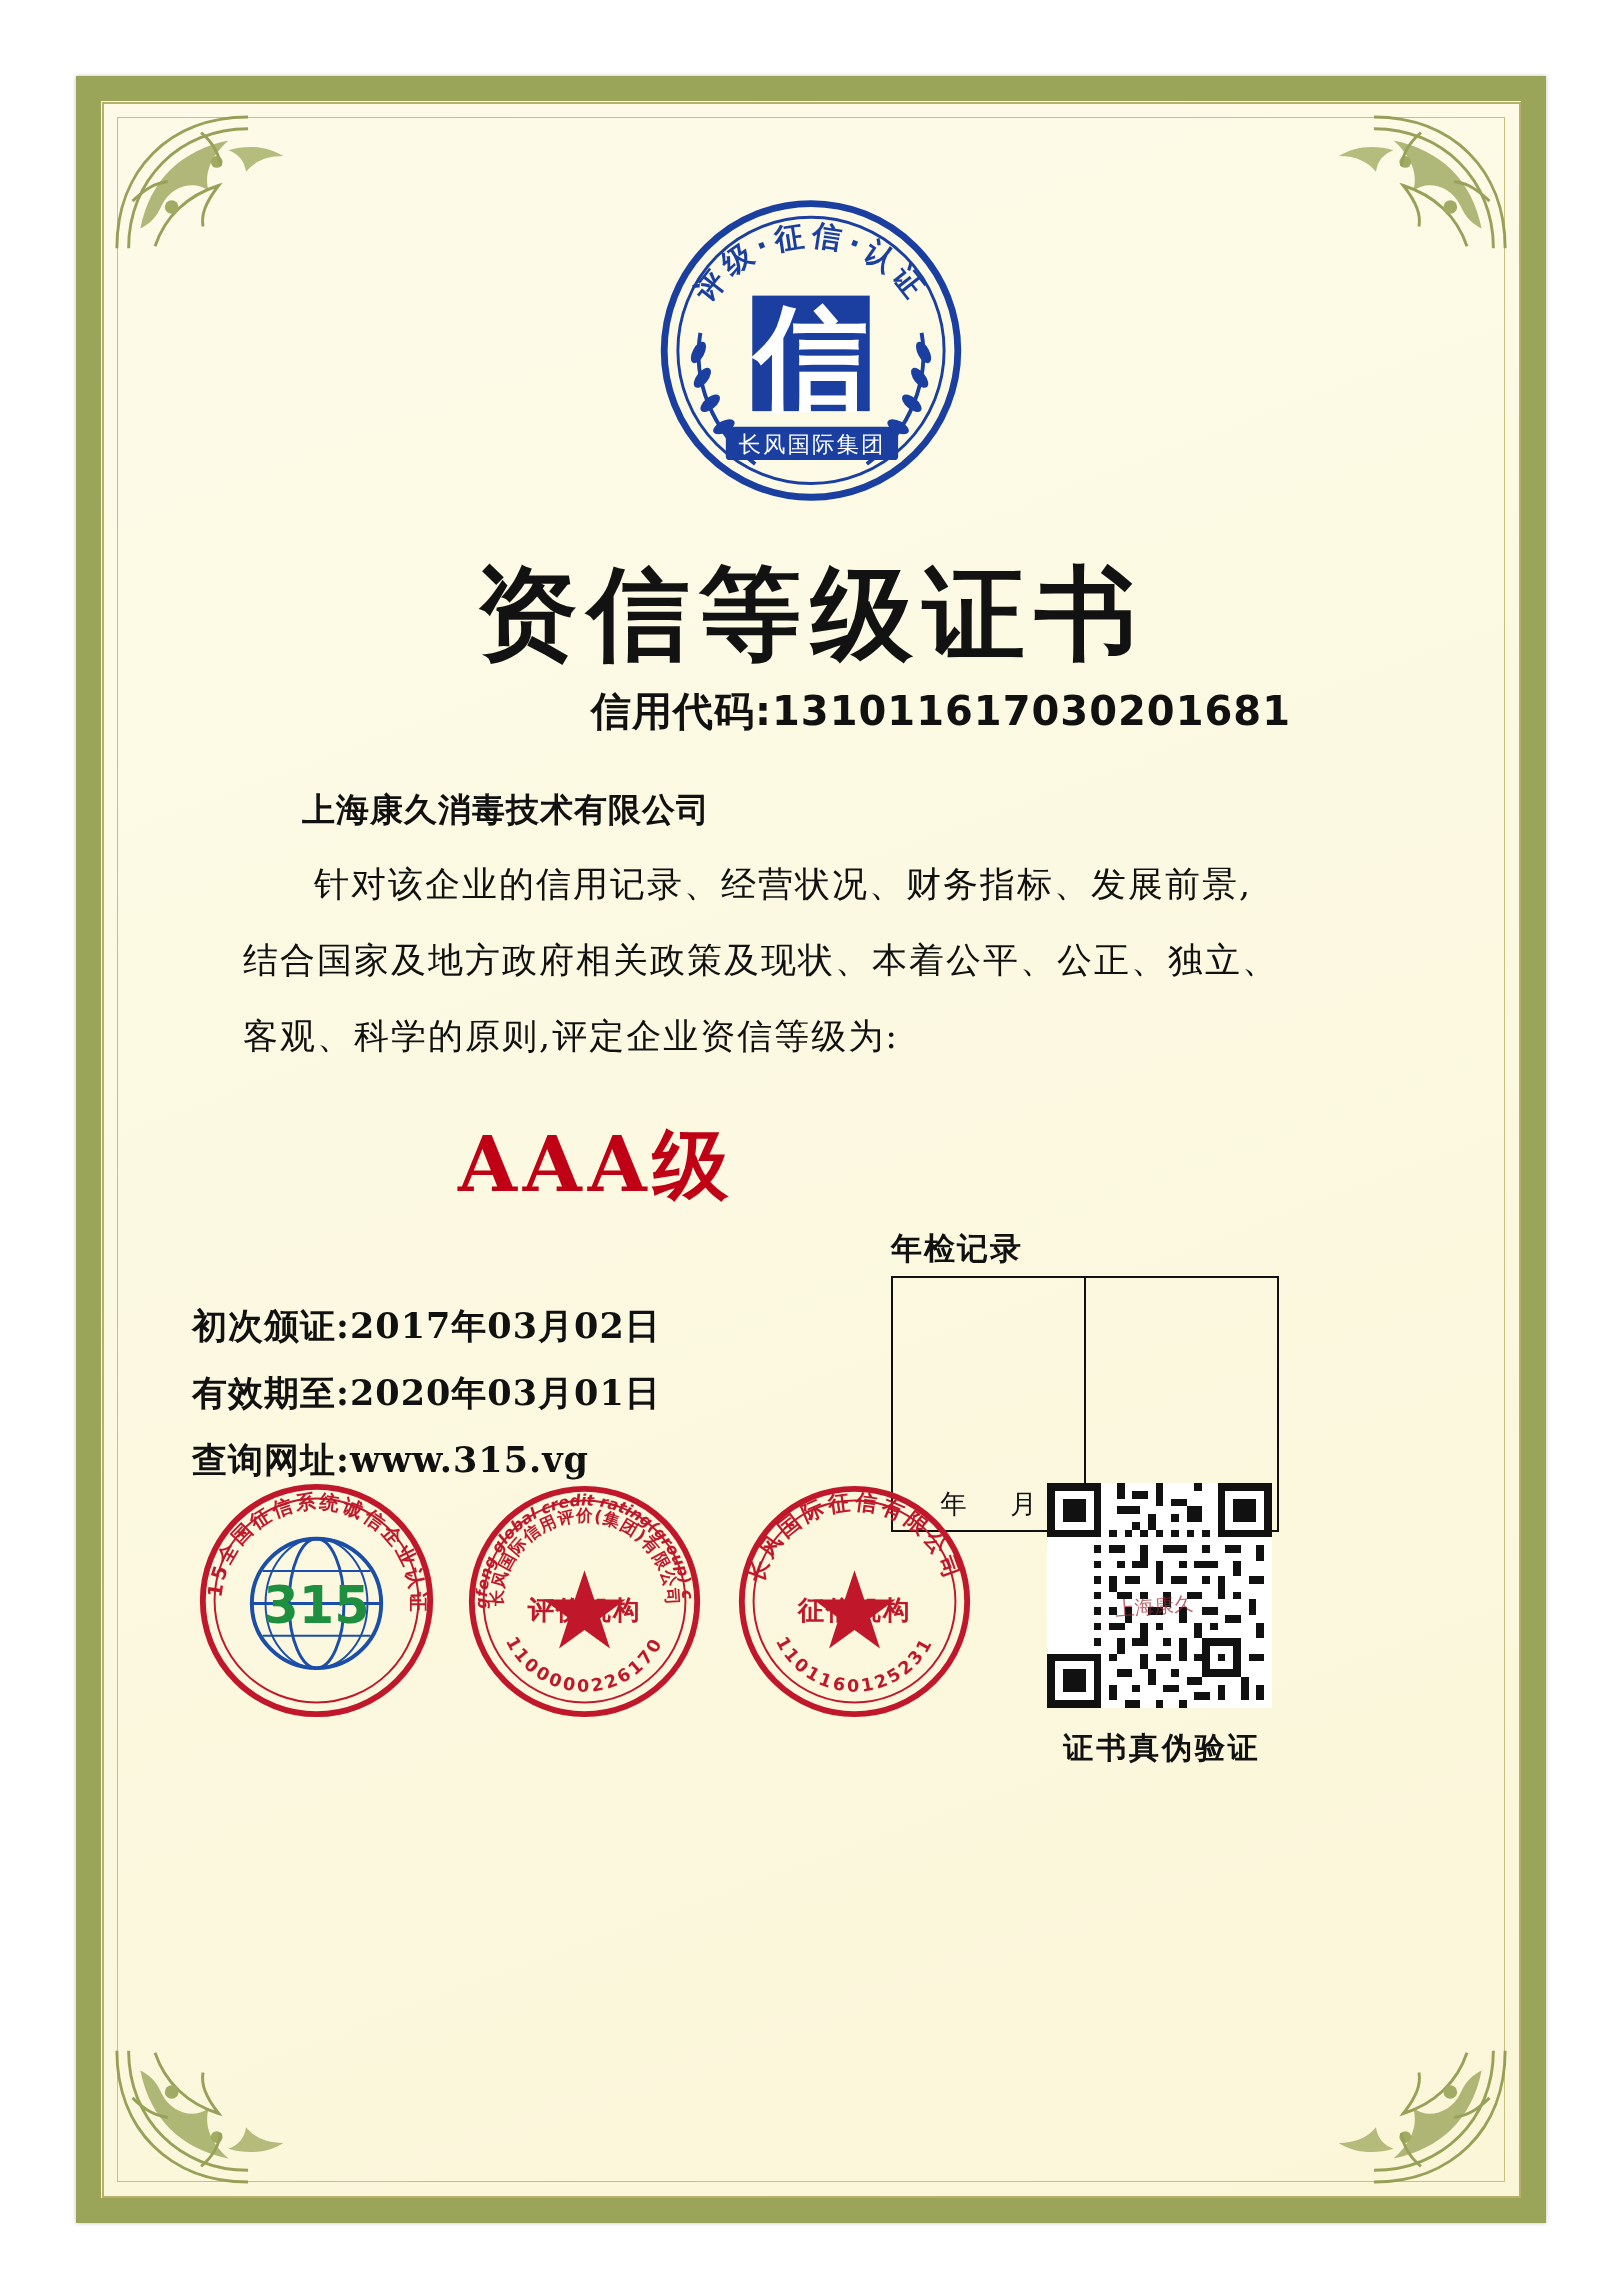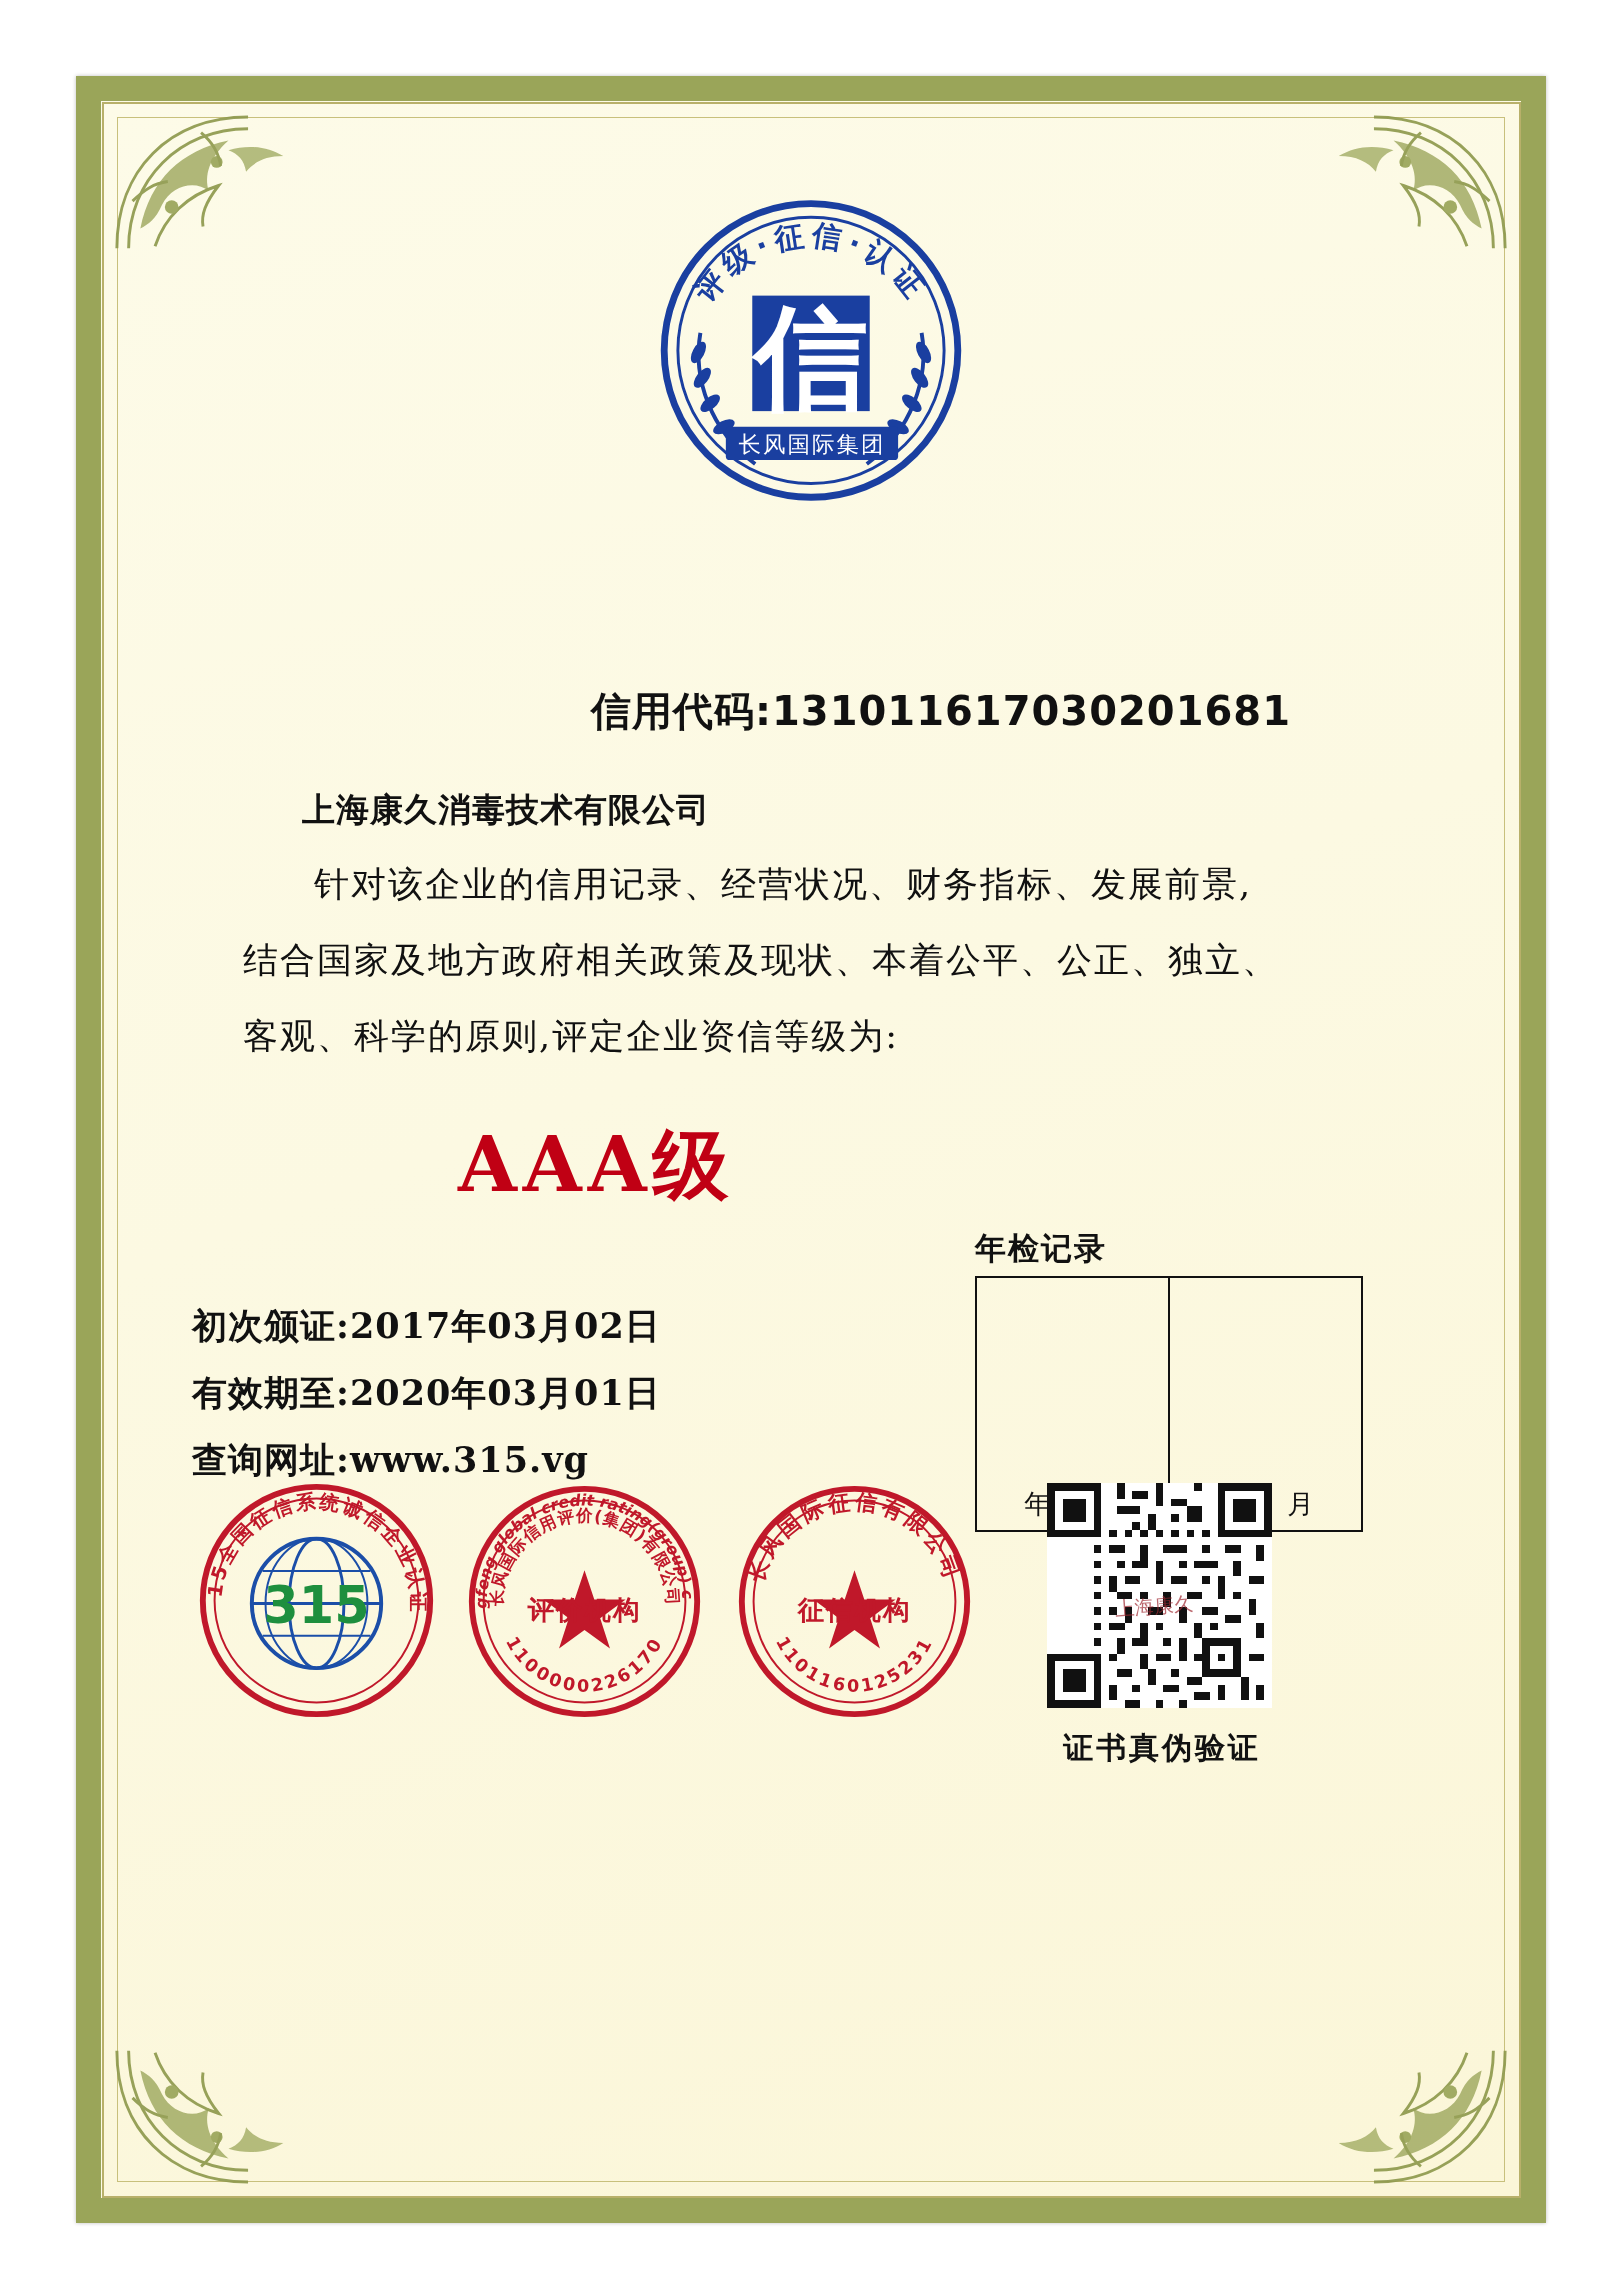--- a/index.html
+++ b/index.html
@@ -163,21 +163,21 @@
     font-size: 35px;
     color: #111;
     line-height: 67px;
     letter-spacing: 1px;
   }
   .dates div { white-space: nowrap; }
 
   
   .annual {
     position: absolute;
-    left: 820px;
+    left: 736px;
     top: 1093px;
     width: 392px;
     padding-left: 20px;
   }
   .annual-label {
     font-family: "DejaVu Sans", "Liberation Sans", sans-serif;
     font-weight: bold;
     font-size: 31px;
     color: #111;
     margin-bottom: 5.9px;
@@ -356,20 +356,21 @@
           </text>
 
           <rect x="105" y="112" width="120" height="118" fill="#1a3fa0"></rect>
           <text x="165" y="216" text-anchor="middle" font-size="116" fill="#ffffff" font-family="'DejaVu Sans','Liberation Sans',sans-serif" font-weight="bold">信</text>
 
           <rect x="78" y="246" width="176" height="34" rx="4" fill="#1a3fa0"></rect>
           <text x="166" y="272" text-anchor="middle" font-size="23" fill="#ffffff" letter-spacing="2" font-family="'DejaVu Sans','Liberation Sans',sans-serif">长风国际集团</text>
         </svg>
       </div>
 
+      <div class="cert-title">资信等级证书</div>
 
       <div class="credit-code">
         <span>信用代码:</span><span>131011617030201681</span>
       </div>
 
       <div class="company-name">上海康久消毒技术有限公司</div>
 
       <div class="body-text">
         <p class="indent">针对该企业的信用记录、经营状况、财务指标、发展前景,</p>
         <p>结合国家及地方政府相关政策及现状、本着公平、公正、独立、</p>

